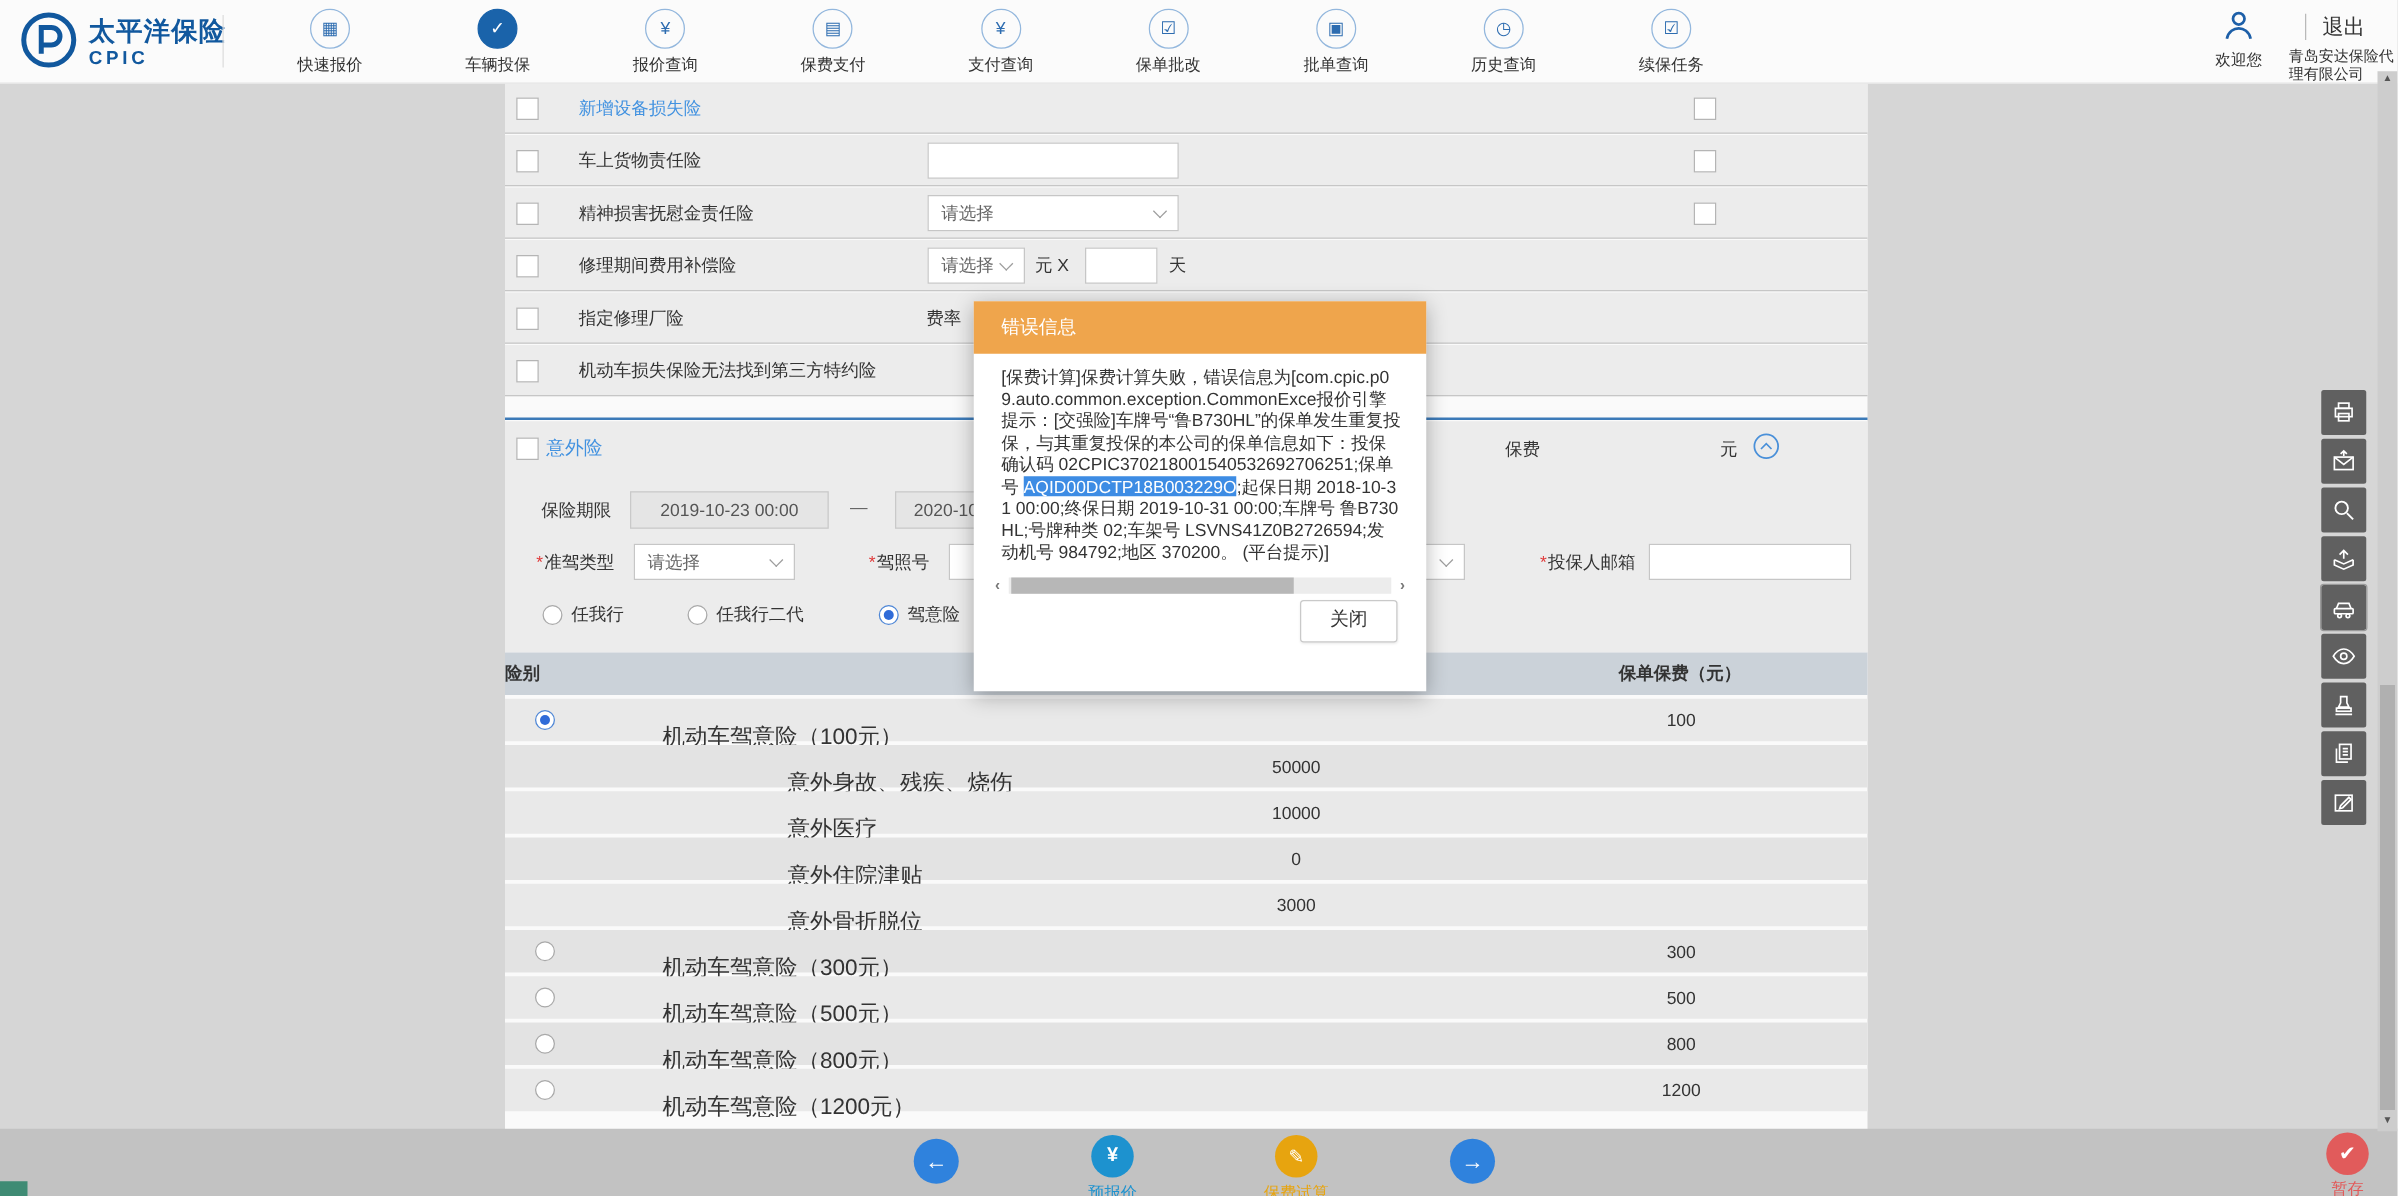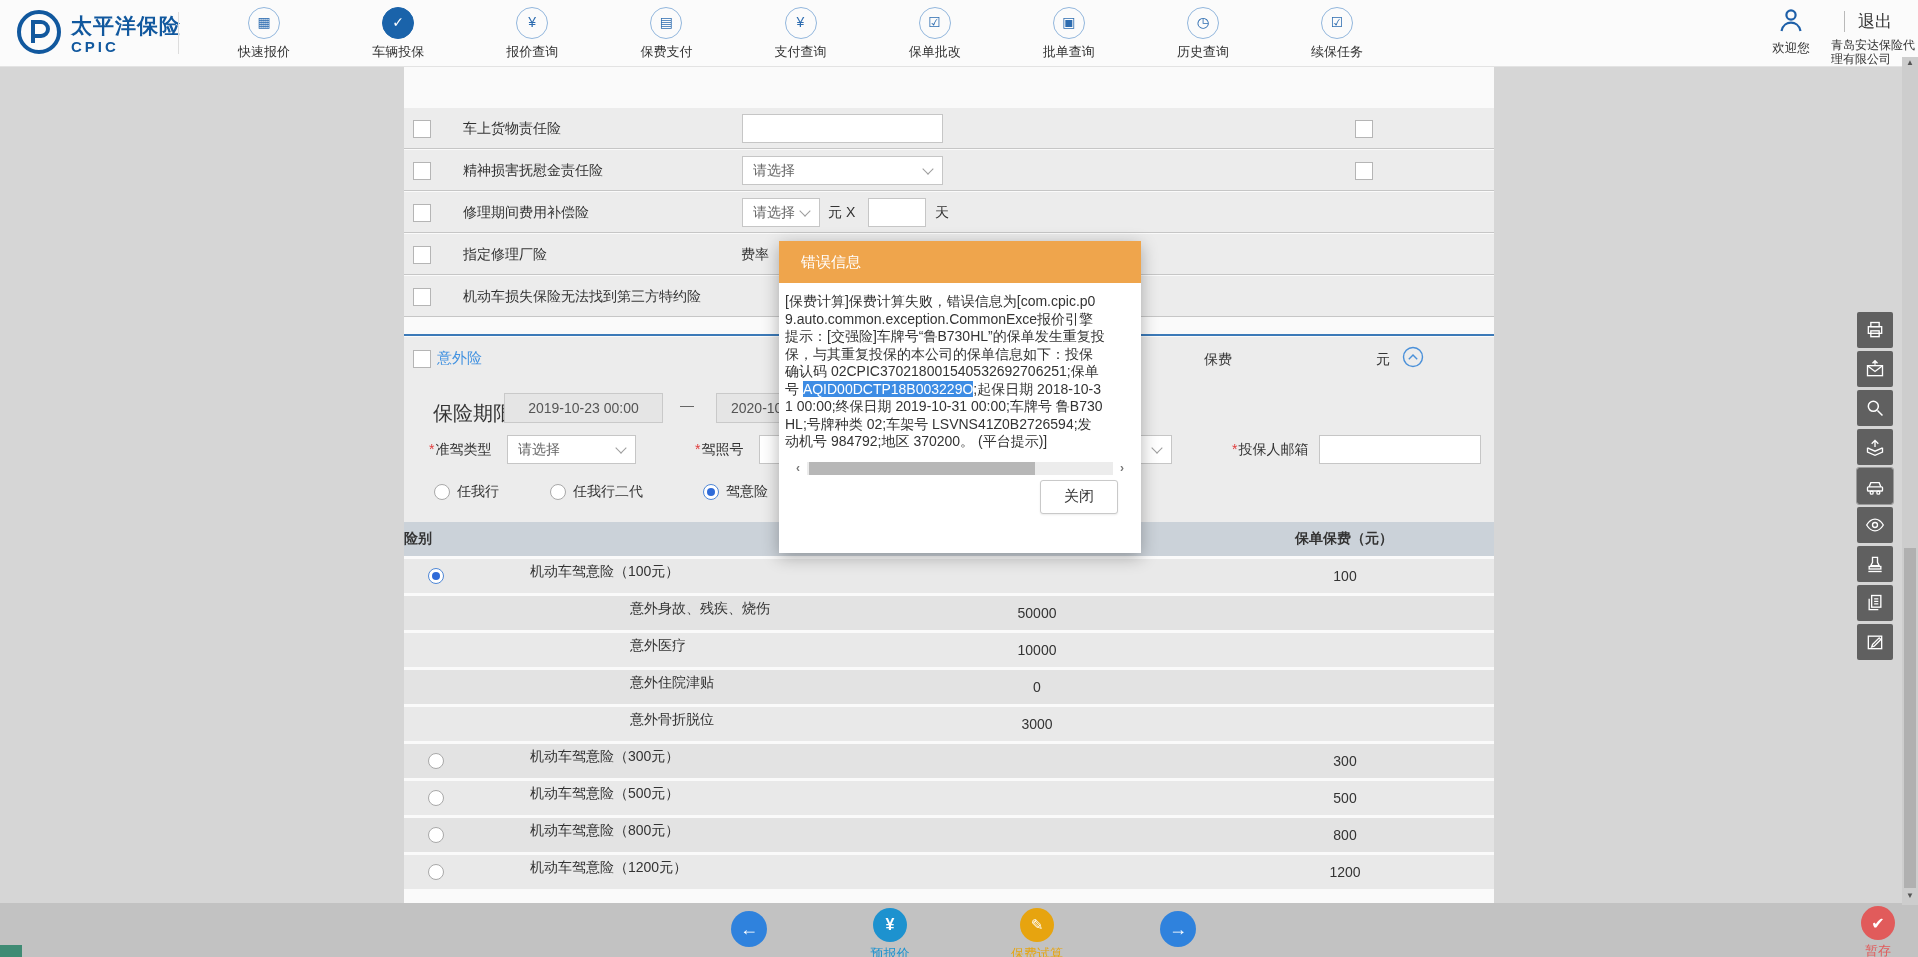--- a/index.html
+++ b/index.html
@@ -38,21 +38,21 @@
         border-bottom:1px solid #9d9d9d;transform:rotate(45deg)}
   .unit{position:absolute;top:12px;font-size:14px;color:#333}
   .divider-blue{position:absolute;left:0;top:268px;width:1090px;height:2px;background:#3c7ab8}
   
   .acc{position:absolute;left:0;top:271px;width:1090px;height:185px;background:#ececec}
   .acc-cb{left:9px;top:13px}
   .acc-title{position:absolute;left:33px;top:12px;font-size:15px;color:#4292e0;cursor:pointer}
   .acc-prem-label{position:absolute;left:800px;top:14px;font-size:14px}
   .acc-prem-unit{position:absolute;left:972px;top:14px;font-size:14px}
   .collapse{position:absolute;left:998px;top:9px;width:22px;height:22px;cursor:pointer}
-  .acc-period-label{position:absolute;left:29px;top:63px;font-size:20px}
+  .acc-period-label{position:absolute;left:29px;top:63px;font-size:14px}
   .dateb{position:absolute;top:56px;width:157px;height:28px;background:#e5e5e5;border:1px solid #c9c9c9;
          text-align:center;line-height:28px;font-size:14px;color:#555;cursor:pointer}
   .psep{position:absolute;left:276px;top:60px;color:#666;font-size:14px}
   .flab2{position:absolute;top:104px;font-size:14px;white-space:nowrap}
   .req{color:#e03b3b;margin-right:1px}
   .plans{position:absolute;left:0;top:146px;width:1090px;height:22px}
   .plan{position:absolute;display:flex;align-items:center;gap:7px;font-size:14px;cursor:pointer;top:0}
   .plan:nth-child(1){left:30px}.plan:nth-child(2){left:146px}.plan:nth-child(3){left:299px}
   .radio{width:16px;height:16px;border:1px solid #a9a9a9;border-radius:50%;background:#fff;
          display:inline-block;position:relative;box-sizing:border-box;cursor:pointer}
@@ -60,29 +60,29 @@
   .radio.checked::after{content:"";position:absolute;left:3px;top:3px;width:8px;height:8px;
          border-radius:50%;background:#2f6bd8}
   
   .thead{position:absolute;left:0;top:456px;width:1090px;height:34px;background:#cbd2d9}
   .th1{position:absolute;left:0;top:8px;width:544px;text-align:left;font-weight:bold;font-size:14px}
   .th2{position:absolute;left:820px;top:8px;width:240px;text-align:center;font-weight:bold;font-size:14px}
   .tbody{position:absolute;left:0;top:493px;width:1090px}
   .trow{position:relative;height:34px;margin-bottom:3px;background:#e9e9e9}
   .trow:nth-child(even){background:#e3e3e3}
   .trow .radio{position:absolute;left:24px;top:9px}
-  .trow-label{position:absolute;left:126px;top:4px;font-size:14px;white-space:nowrap}
+  .trow-label{position:absolute;left:126px;top:18px;font-size:18px;white-space:nowrap}
   .trow.sub .trow-label{left:226px}
   .val-center,.val-right{position:absolute;top:9px;width:200px;text-align:center;font-size:14px}
   .val-center{left:533px}.val-right{left:841px}
   
   #modal{position:absolute;left:779px;top:241px;width:362px;height:312px;background:#fff;
          box-shadow:0 4px 16px rgba(0,0,0,.30);z-index:50}
   .m-head{height:42px;background:#efa54c;color:#fff;font-size:15px;line-height:42px;padding-left:22px}
-  .m-body{position:absolute;left:6px;top:52px;width:320px;height:162px;font-size:14px;
+  .m-body{position:absolute;left:22px;top:52px;width:320px;height:162px;font-size:14px;
           line-height:17.5px;color:#333;word-break:break-all;overflow:hidden}
   .m-hl{background:#3d8ce4;color:#fff}
   .m-scroll{position:absolute;left:12px;top:219px;width:338px;height:16px;display:flex;align-items:center}
   .m-sarrow{width:14px;font-size:12px;color:#777;font-weight:bold;text-align:center;cursor:pointer;line-height:16px}
   .m-strack{flex:1;height:13px;background:#ececec;position:relative;margin:0 2px}
   .m-sthumb{position:absolute;left:2px;top:0;width:74%;height:13px;background:#b7b7b7;cursor:pointer}
   .m-close{position:absolute;right:23px;top:239px;width:76px;height:32px;background:#fff;border:1px solid #c9c9c9;
            border-radius:3px;font-size:15px;color:#333;text-align:center;line-height:30px;cursor:pointer;
            box-shadow:0 1px 2px rgba(0,0,0,.08)}
   
@@ -173,20 +173,25 @@
       </svg>
   </span>
   <div class="nav-welcome">欢迎您</div>
   <div class="vdiv2"></div>
   <div class="nav-logout">退出</div>
   <div class="nav-company">青岛安达保险代理有限公司</div>
 </div>
 
 <div id="panel">
 
+  <div class="frow" style="top:0">
+    <span class="cb"></span>
+    <span class="flabel flink">新增设备损失险</span>
+    <span class="cb cb-r" style="top:12px"></span>
+  </div>
 
   <div class="frow" style="top:42px">
     <span class="cb"></span>
     <span class="flabel">车上货物责任险</span>
     <span class="tin" style="left:338px;top:6px;width:199px"></span>
     <span class="cb cb-r" style="top:12px"></span>
   </div>
 
   <div class="frow" style="top:84px">
     <span class="cb"></span>

